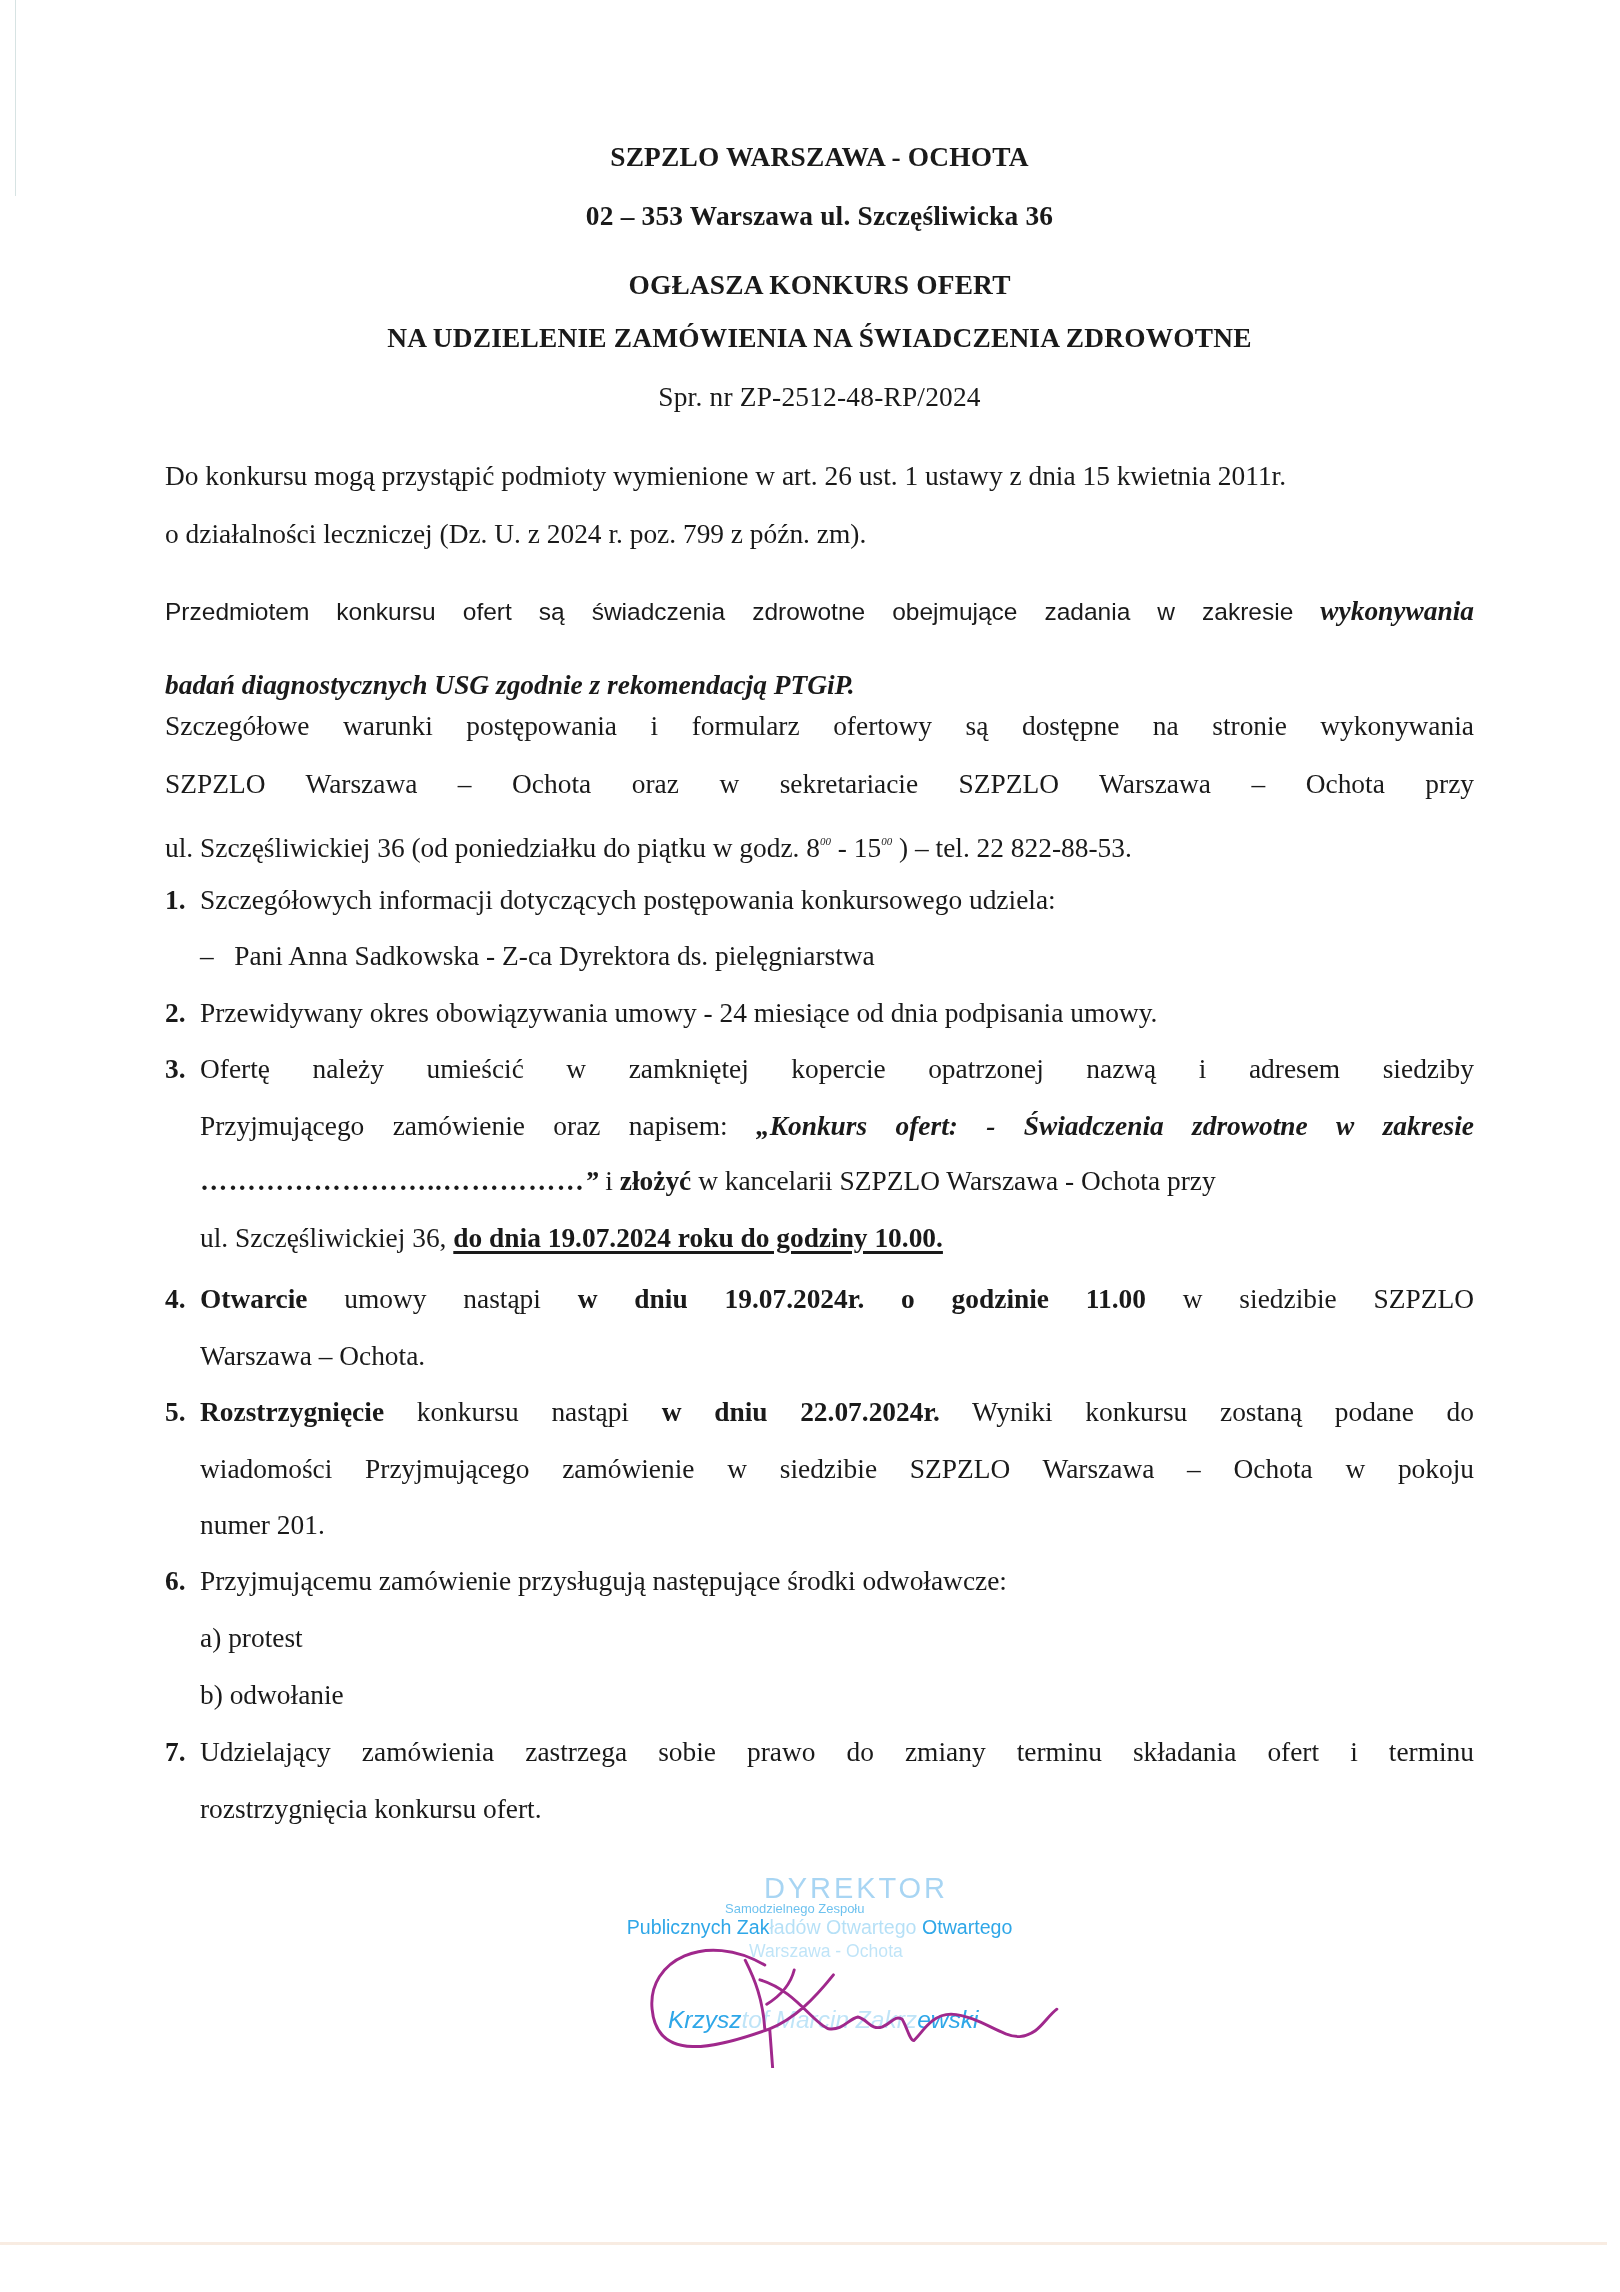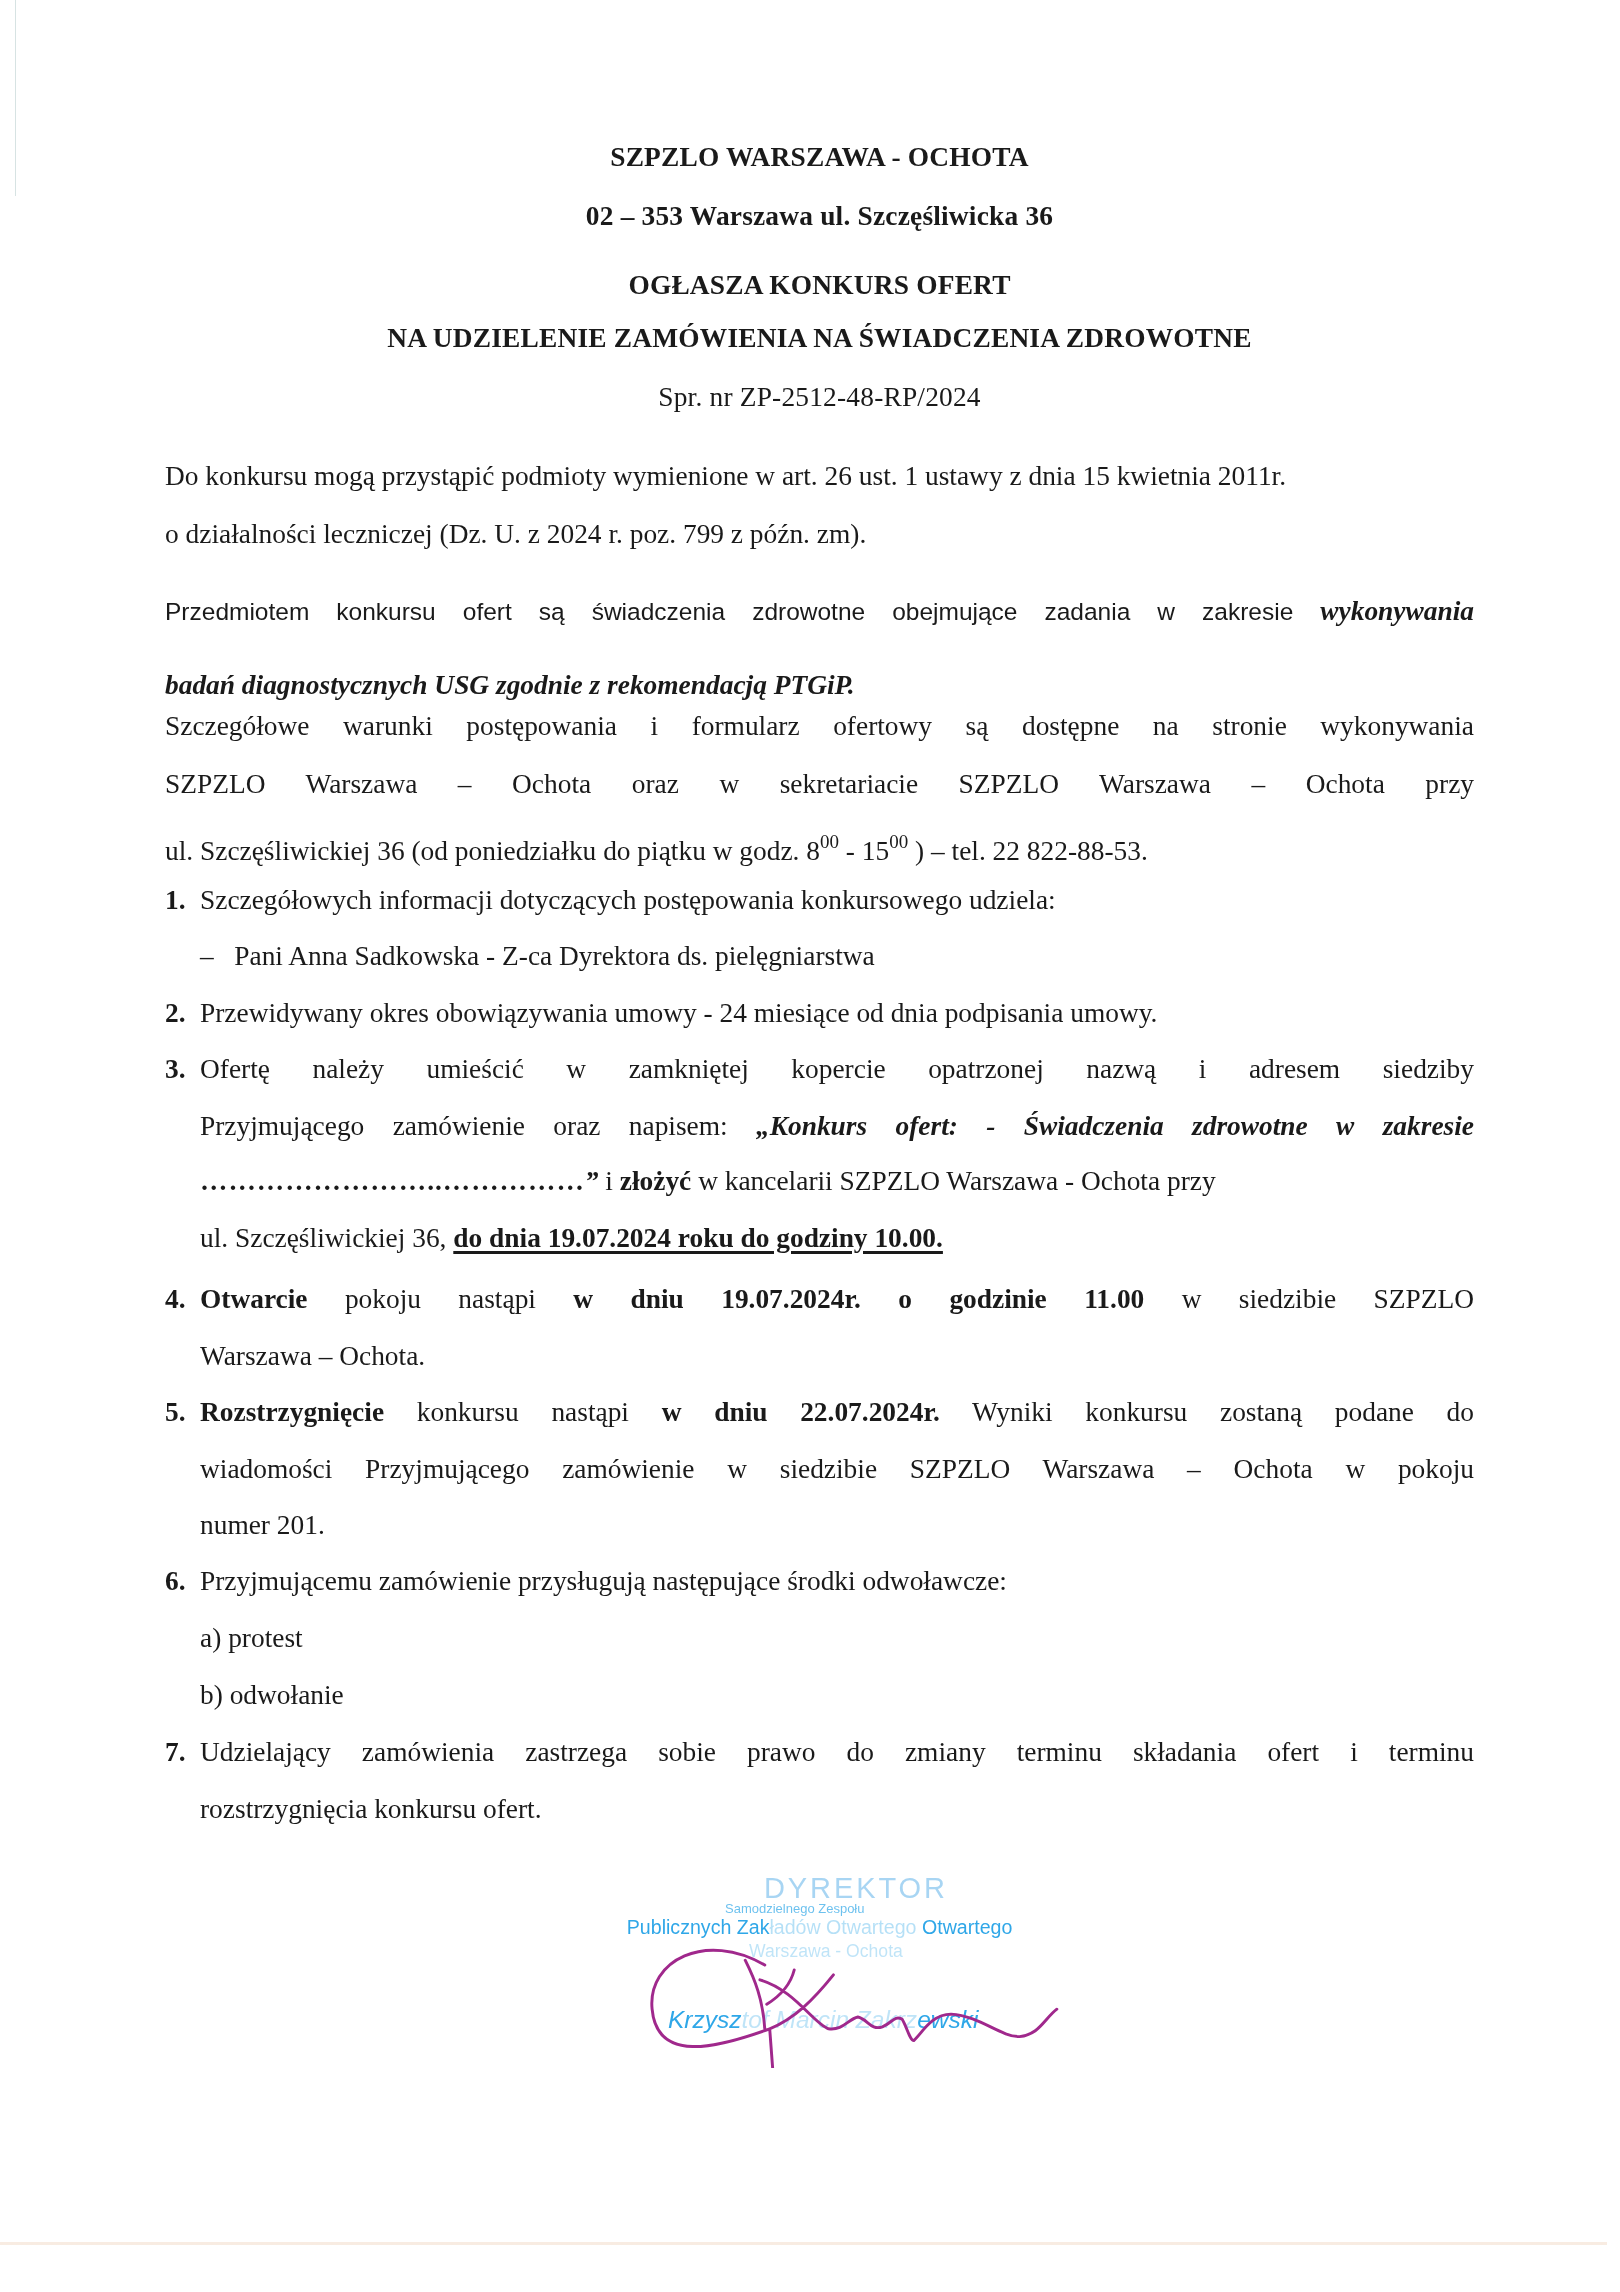--- a/index.html
+++ b/index.html
@@ -32,21 +32,21 @@
       text-align: justify; text-align-last: justify;
     }
     .sans {
       font-family: "Liberation Sans", "DejaVu Sans", sans-serif; font-size: 24.5px;
     }
     .bi { font-weight: bold; font-style: italic; }
     .b { font-weight: bold; }
     .u { text-decoration: underline; text-decoration-thickness: 2.9px; text-underline-offset: 3.9px; text-align: right; }
     .num { display: inline-block; width: 35px; font-weight: bold; }
     .indent { left: 35px; width: 1274px; }
-    .sup { font-size: 19px; vertical-align: 11.8px; }
+    .sup { font-size: 11px; vertical-align: 11.8px; font-style: italic; }
 
     .stamp {
       position: absolute; left: 617px; top: 1872px; width: 470px; height: 186px;
       font-family: "Liberation Sans", "DejaVu Sans", sans-serif; color: #2fa7e8;
     }
     .stamp .s-title {
       position: absolute; left: 147px; top: 0; font-size: 29px; letter-spacing: 2.9px;
       color: #8cc8f0; opacity: 0.75;
     }
     .stamp .s-l1 { position: absolute; left: 108px; top: 29px; font-size: 13px; opacity: 0.7; }
@@ -85,21 +85,21 @@
   <div class="line" style="top:885px"><span class="num">1.</span><span>Szczegółowych informacji dotyczących postępowania konkursowego udziela:</span></div>
   <div class="line" style="top:941px; left:35px"><span>–</span>&nbsp;&nbsp;&nbsp;<span>Pani Anna Sadkowska -  Z-ca Dyrektora ds. pielęgniarstwa</span></div>
 
   <div class="line" style="top:998px"><span class="num">2.</span><span>Przewidywany okres obowiązywania umowy -  24 miesiące od dnia podpisania umowy.</span></div>
 
   <div class="line" style="top:1054px"><span class="num">3.</span><span class="justify" style="display:inline-block; width:1274px; vertical-align:top">Ofertę należy umieścić w zamkniętej kopercie opatrzonej nazwą i adresem siedziby</span></div>
   <div class="line indent justify" style="top:1111px"><span>Przyjmującego zamówienie oraz napisem: </span><span class="bi">„Konkurs ofert: - Świadczenia zdrowotne w zakresie</span></div>
   <div class="line indent" style="top:1166px"><span style="letter-spacing:1px; font-weight:bold">……………………..……………</span><span class="bi">”</span><span>  i </span><span class="b">złożyć</span><span> w kancelarii SZPZLO Warszawa - Ochota przy</span></div>
   <div class="line indent" style="top:1223px"><span>ul. Szczęśliwickiej 36, </span><span class="b u">do dnia 19.07.2024 roku do godziny 10.00.</span></div>
 
-  <div class="line justify" style="top:1284px"><span class="num">4.</span><span class="b">Otwarcie</span><span> pokoju nastąpi </span><span class="b">w dniu 19.07.2024r. o godzinie 11.00</span><span> w siedzibie SZPZLO</span></div>
+  <div class="line justify" style="top:1284px"><span class="num">4.</span><span class="b">Otwarcie</span><span> umowy nastąpi </span><span class="b">w dniu 19.07.2024r. o godzinie 11.00</span><span> w siedzibie SZPZLO</span></div>
   <div class="line indent" style="top:1341px">Warszawa – Ochota.</div>
 
   <div class="line justify" style="top:1397px"><span class="num">5.</span><span class="b">Rozstrzygnięcie</span><span> konkursu nastąpi </span><span class="b">w dniu 22.07.2024r.</span><span> Wyniki konkursu zostaną podane do</span></div>
   <div class="line indent justify" style="top:1454px">wiadomości Przyjmującego zamówienie w siedzibie SZPZLO Warszawa – Ochota w pokoju</div>
   <div class="line indent" style="top:1510px">numer 201.</div>
 
   <div class="line" style="top:1566px"><span class="num">6.</span><span>Przyjmującemu zamówienie przysługują następujące środki odwoławcze:</span></div>
   <div class="line indent" style="top:1623px">a) protest</div>
   <div class="line indent" style="top:1680px">b) odwołanie</div>
 

